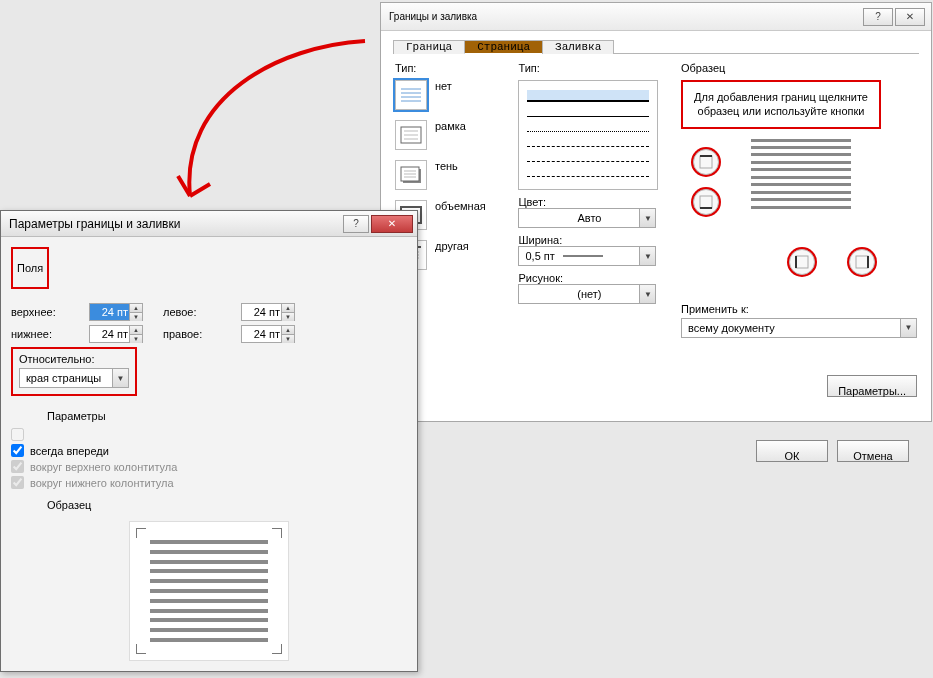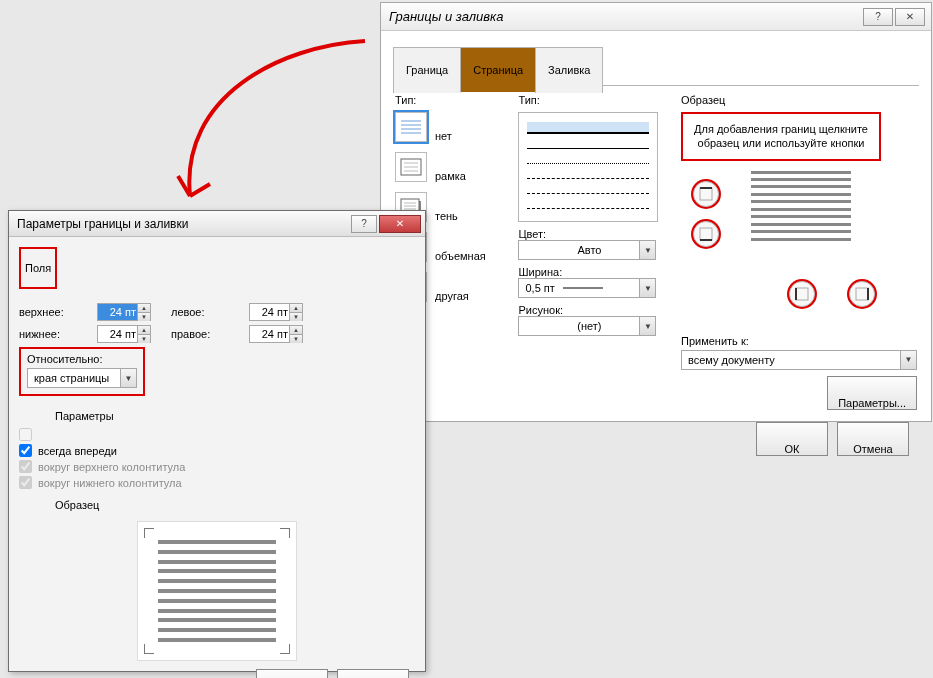--- a/index.html
+++ b/index.html
@@ -22,53 +22,54 @@
     background: #fff;
     border: 1px solid #a7a7a7;
   }
   .dlg-main .titlebar {
     height: 28px;
     border-bottom: 1px solid #c9c9c9;
     display: flex; align-items: center;
     padding: 0 6px 0 8px;
     background: linear-gradient(#fdfdfd,#eaeaea);
   }
-  .dlg-main .titlebar .title { flex: 1; font-size: 13px; font-style: italic; }
+  .dlg-main .titlebar .title { flex: 1; font-size: 10px; }
   .winbtn {
     width: 30px; height: 18px;
     border: 1px solid #9a9a9a;
     background: linear-gradient(#fefefe,#e4e4e4);
     margin-left: 2px;
     display: flex; align-items: center; justify-content: center;
     font-size: 10px; color: #444;
   }
   .dlg-main .body { padding: 8px 12px 6px 12px; }
   .tabs {
     display: flex;
     border-bottom: 1px solid #b5b5b5;
   }
   .tab {
-    padding: 16px 12px;
+    padding: 0 12px;
     border: 1px solid #b5b5b5;
     border-bottom: none;
     background: #f1f1f1;
     margin-right: -1px;
     position: relative;
-    top: 8px;
+    top: 1px;
+    font-family: Liberation Mono, monospace;
   }
   .tab.active { background: #a16207; border-bottom: 1px solid #fff; }
   .panel {
     display: flex;
     gap: 14px;
     padding: 8px 2px 6px 2px;
   }
   .col { display: flex; flex-direction: column; }
   .section-label { margin-bottom: 6px; }
   
-  .type-item { display:flex; align-items:flex-end; gap:8px; margin-bottom:10px; }
+  .type-item { display:flex; align-items:flex-start; gap:8px; margin-bottom:10px; }
   .type-icon {
     width: 32px; height: 30px;
     border: 1px solid #bbb; background:#fff;
     display:flex; align-items:center; justify-content:center;
   }
   .type-icon.sel { outline: 2px solid #3b8cde; }
   .type-icon svg { display:block; }
   
   .style-box {
     width: 140px; height: 110px;
@@ -114,28 +115,28 @@
   .doc-lines {
     position:absolute; left:70px; top:10px; width:100px; height:70px;
     display:flex; flex-direction:column; justify-content:space-between;
   }
   .doc-lines .ln { height:3px; background:#888; }
   .applyrow { margin-top:14px; }
   .params-btn-row { text-align:right; margin-top:6px; }
   .btn {
     display:inline-block; min-width:72px; height:22px;
     border:1px solid #888; background:linear-gradient(#fdfdfd,#e6e6e6);
-    text-align:center; line-height:20px; padding:16px 10px;
+    text-align:center; line-height:20px; padding:5px 10px;margin-top:31px;
   }
   .main-footer { text-align:right; padding: 6px 10px 0 10px; }
 
   
   .dlg-opts {
     position:absolute;
-    left:8px; top:210px;
+    left:0; top:210px;
     width:418px; height:462px;
     background:#f3f3f3;
     border:1px solid #6e6e6e;
     box-shadow:2px 2px 6px rgba(0,0,0,.25);
   }
   .dlg-opts .titlebar2 {
     height:26px;
     background:linear-gradient(#fbfbfb,#e0e0e0);
     border-bottom:1px solid #bcbcbc;
     display:flex; align-items:center; padding:0 4px 0 8px;

